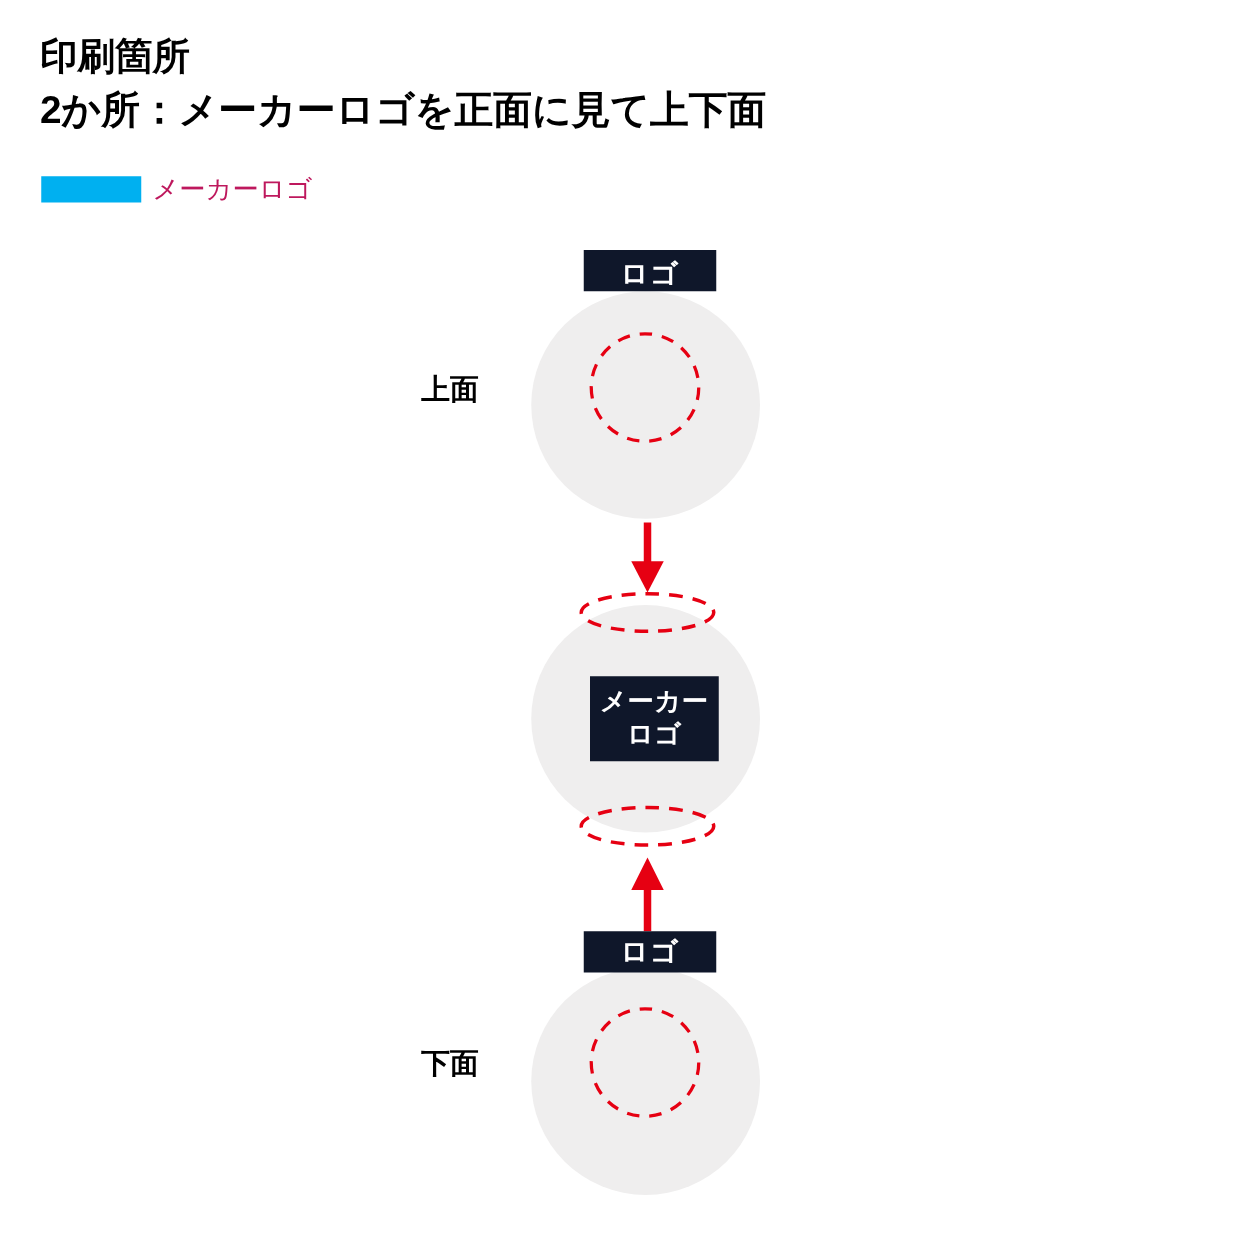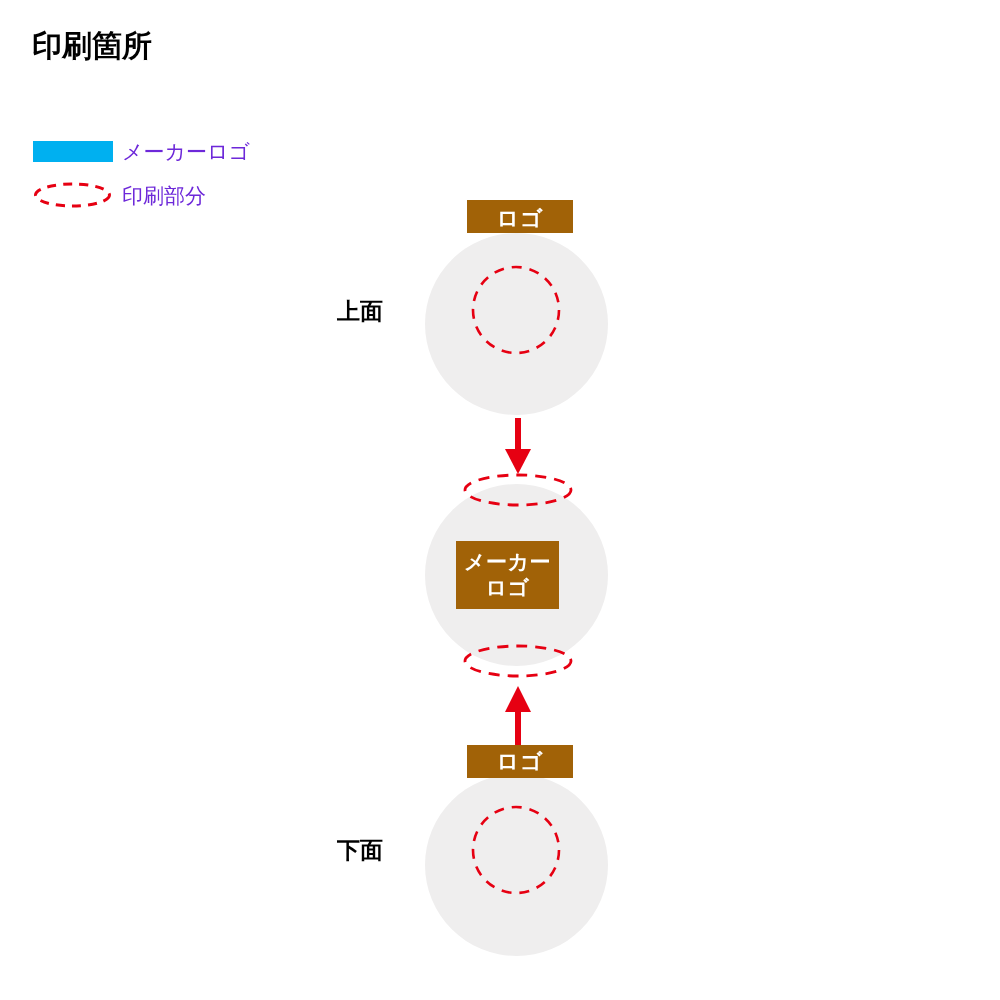--- a/index.html
+++ b/index.html
@@ -73,39 +73,39 @@
     width: 79px;
     height: 26px;
   }
   .legend-label {
     position: absolute;
     left: 89px;
     top: 0px;
     font-size: 21px;
     line-height: 28px;
     white-space: nowrap;
-    color: #6d28d9;
+    color: #be185d;
   }
   .legend-row.row2 .legend-label { top: 8px; }
 
   
   .ball {
     position: absolute;
     width: 183px;
     height: 182px;
     border-radius: 50%;
     background: #EFEEEE;
   }
   .ball-top    { left: 425px; top: 233px; }
   .ball-middle { left: 425px; top: 484px; }
   .ball-bottom { left: 425px; top: 774px; }
 
   .logo-box {
     position: absolute;
-    background: #a16207;
+    background: #0f172a;
     color: #ffffff;
     font-weight: bold;
     text-align: center;
     overflow: hidden;
     box-sizing: border-box;
   }
   .logo-box.clip-top {
     left: 467px;
     top: 200px;
     width: 106px;
@@ -118,21 +118,21 @@
   .logo-box.clip-bottom {
     left: 467px;
     top: 745px;
     width: 106px;
     height: 33px;
     font-size: 22px;
     line-height: 33px;
     letter-spacing: 1px;
   }
   .logo-box.center {
-    left: 456px;
+    left: 472px;
     top: 541px;
     width: 103px;
     height: 68px;
     font-size: 21px;
     line-height: 26px;
     padding-top: 8px;
     letter-spacing: 0.5px;
   }
 
   .side-label {
@@ -155,35 +155,30 @@
     pointer-events: none;
   }
 </style>
 </head>
 <body>
 
 <div id="canvas">
 
   <div class="title-block">
     <div class="title-main">印刷箇所</div>
+    <div class="title-sub">2か所：メーカーロゴを正面に見て上下面</div>
   </div>
 
   <div class="legend">
 
     <div class="legend-row row1">
       <div class="legend-swatch"></div>
       <div class="legend-label">メーカーロゴ</div>
     </div>
 
-    <div class="legend-row row2">
-      <svg class="legend-ellipse" viewBox="0 0 79 26">
-        <ellipse cx="39.5" cy="13" rx="37" ry="11" fill="none" stroke="#E60012" stroke-width="3" stroke-dasharray="9 7" stroke-linecap="butt"></ellipse>
-      </svg>
-      <div class="legend-label">印刷部分</div>
-    </div>
 
   </div>
 
   <div class="ball ball-top"></div>
   <div class="ball ball-middle"></div>
   <div class="ball ball-bottom"></div>
 
   <svg class="overlay" viewBox="0 0 1000 1000">
 
     <circle cx="516" cy="310" r="43" fill="none" stroke="#E60012" stroke-width="2.6" stroke-dasharray="10 8"></circle>

